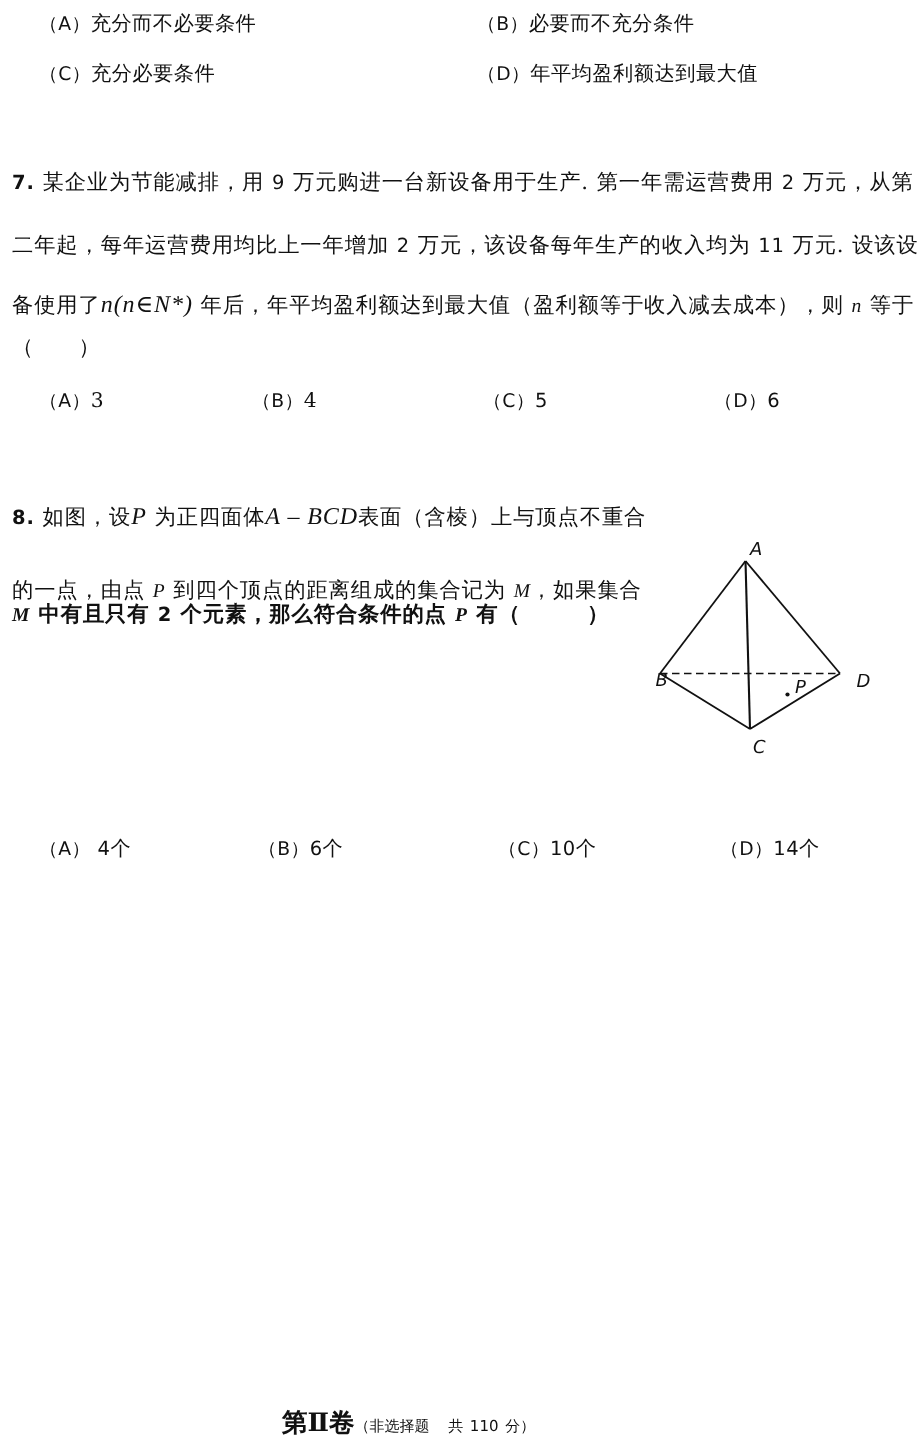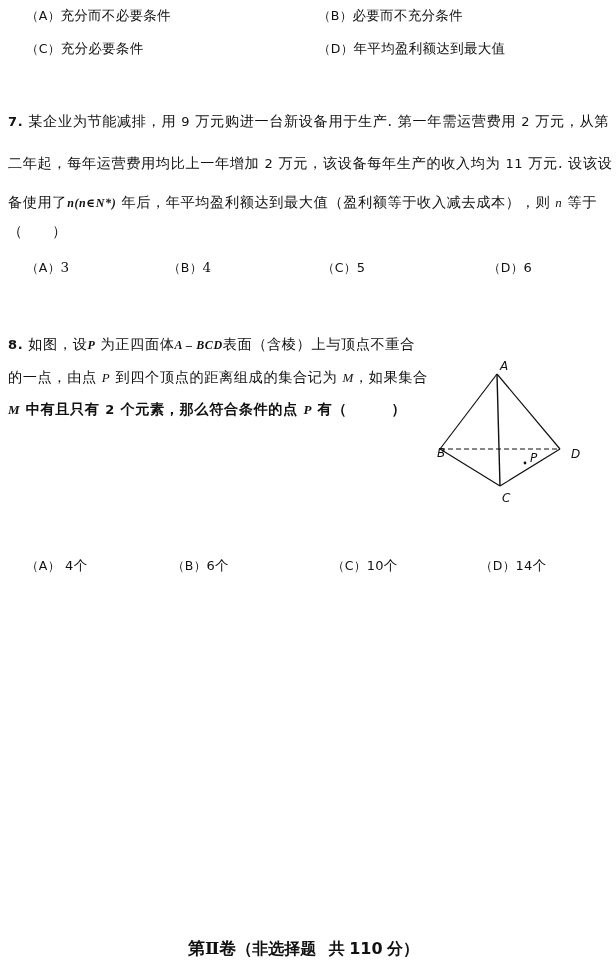--- a/index.html
+++ b/index.html
@@ -14,25 +14,25 @@
     overflow: hidden;
     color: #111111;
     font-family: "DejaVu Serif", "Liberation Serif", serif;
     font-size: 14px;
   }
   .abs { position: absolute; white-space: nowrap; }
   .opt { font-size: 13.5px; letter-spacing: 0.3px; }
   .line { font-size: 14.2px; letter-spacing: 0.6px; }
   .num { font-family: "DejaVu Sans", "Liberation Sans", sans-serif; font-size: 13px; }
   .ital { font-style: italic; font-family: "Liberation Serif", "DejaVu Serif", serif; }
-  .math { font-family: "Liberation Serif", "DejaVu Serif", serif; font-size: 12px; font-weight: bold; }
+  .math { font-family: "Liberation Serif", "DejaVu Serif", serif; font-size: 16px; }
   .bold { font-weight: bold; }
   .lbl { font-family: "DejaVu Sans", "Liberation Sans", sans-serif; font-size: 12.5px; }
   .section-title { font-size: 17px; font-weight: bold; }
-  .section-sub { font-size: 16px; font-weight: bold; }
+  .section-sub { font-size: 10px; }
   svg text { font-family: "DejaVu Sans", "Liberation Sans", sans-serif; font-style: italic; font-size: 12px; fill: #111; }
 </style>
 </head>
 <body>
 
 <div class="abs opt" style="left:26px; top:7px;text-align:center;">
   <span class="lbl">（A）</span><span>充分而不必要条件</span>
 </div>
 <div class="abs opt" style="left:318px; top:7px;">
   <span class="lbl">（B）</span><span>必要而不充分条件</span>
@@ -70,32 +70,32 @@
 
   <div class="abs opt" style="left:26px; top:259px;text-align:right;">
     <span class="lbl">（A）</span><span>3</span>
   </div>
   <div class="abs opt" style="left:168px; top:259px;">
     <span class="lbl">（B）</span><span>4</span>
   </div>
   <div class="abs opt" style="left:322px; top:259px;">
     <span class="lbl">（C）</span><span class="num">5</span>
   </div>
-  <div class="abs opt" style="left:488px; top:259px;">
+  <div class="abs opt" style="left:476px; top:259px;">
     <span class="lbl">（D）</span><span class="num">6</span>
   </div>
 </div>
 
 <div>
   <div class="abs line" style="left:8px; top:335px;">
     <span class="num bold">8.</span>
     <span>如图，设</span><span class="ital math">P</span>
     <span>为正四面体</span><span class="ital math">A – BCD</span><span>表面（含棱）上与顶点不重合</span>
   </div>
-  <div class="abs line" style="left:8px; top:368px;text-align:center;">
+  <div class="abs line" style="left:8px; top:384px;text-align:center;">
     <span>的一点，由点</span>
     <span class="ital num">P</span>
     <span>到四个顶点的距离组成的集合记为</span>
     <span class="ital num">M</span><span>，如果集合</span>
   </div>
   <div class="abs line" style="left:8px; top:400px;font-weight:bold;">
     <span class="ital num">M</span>
     <span>中有且只有</span>
     <span class="num">2</span>
     <span>个元素，那么符合条件的点</span>

